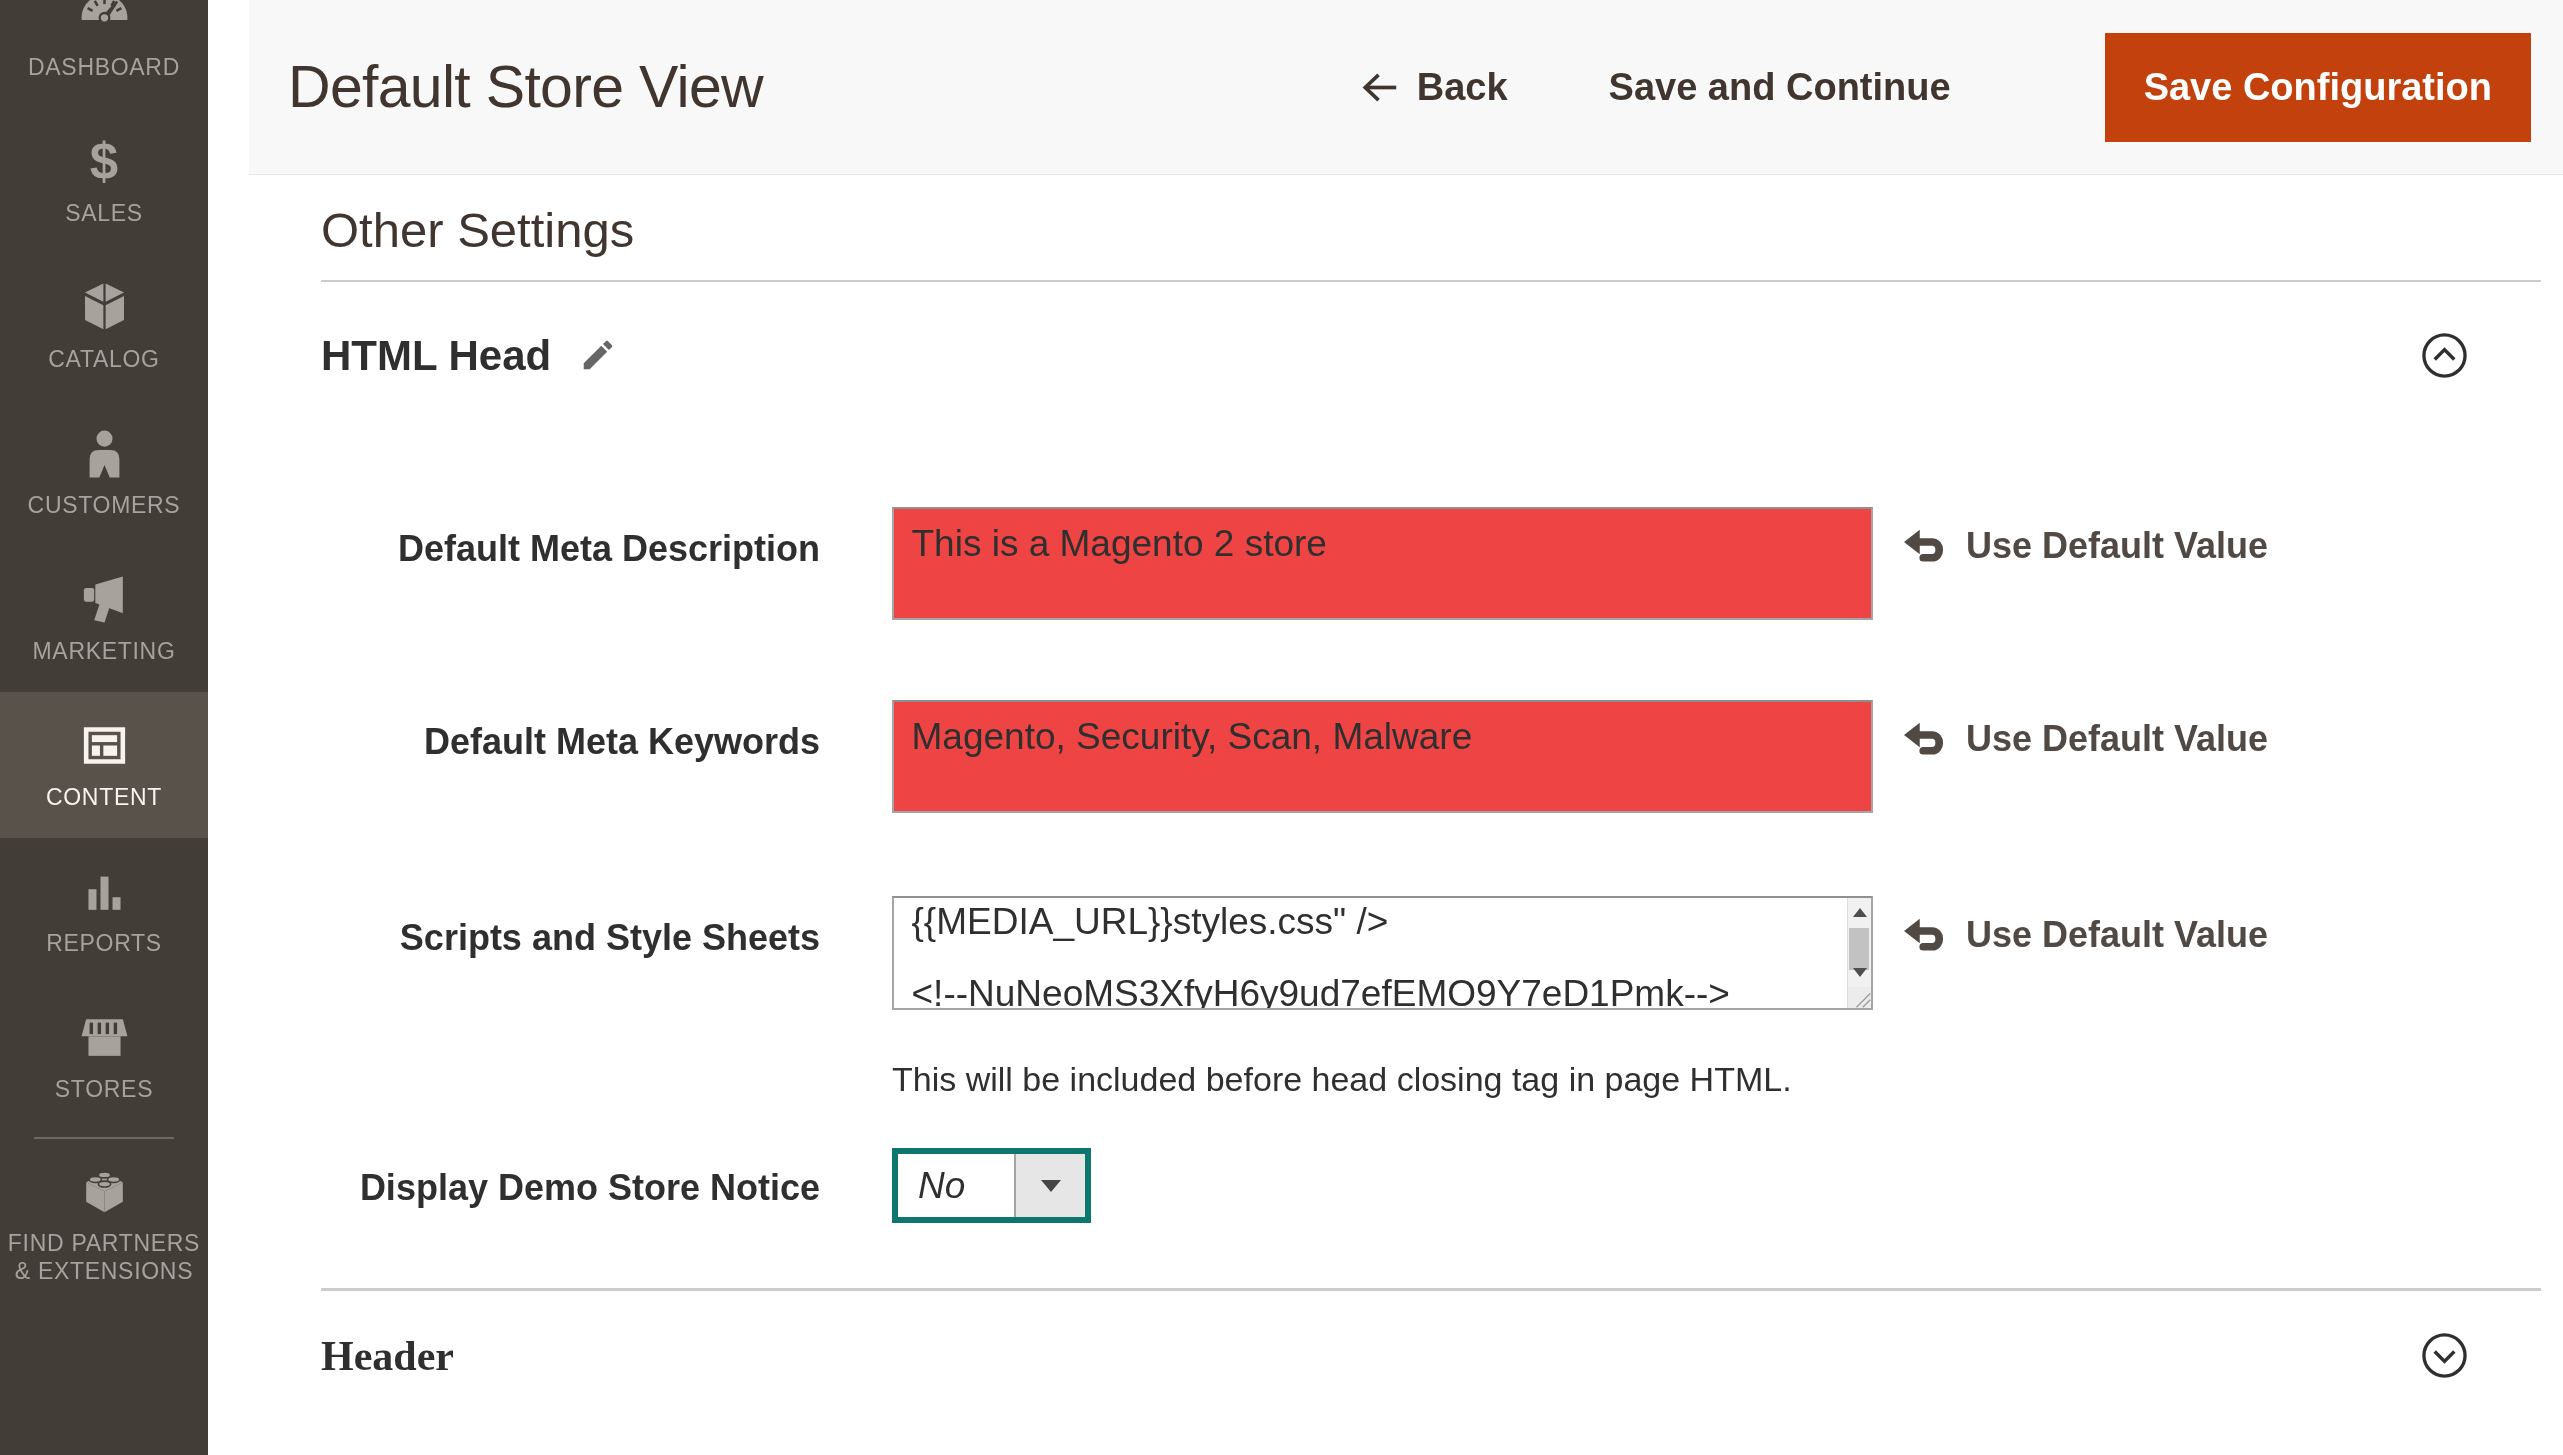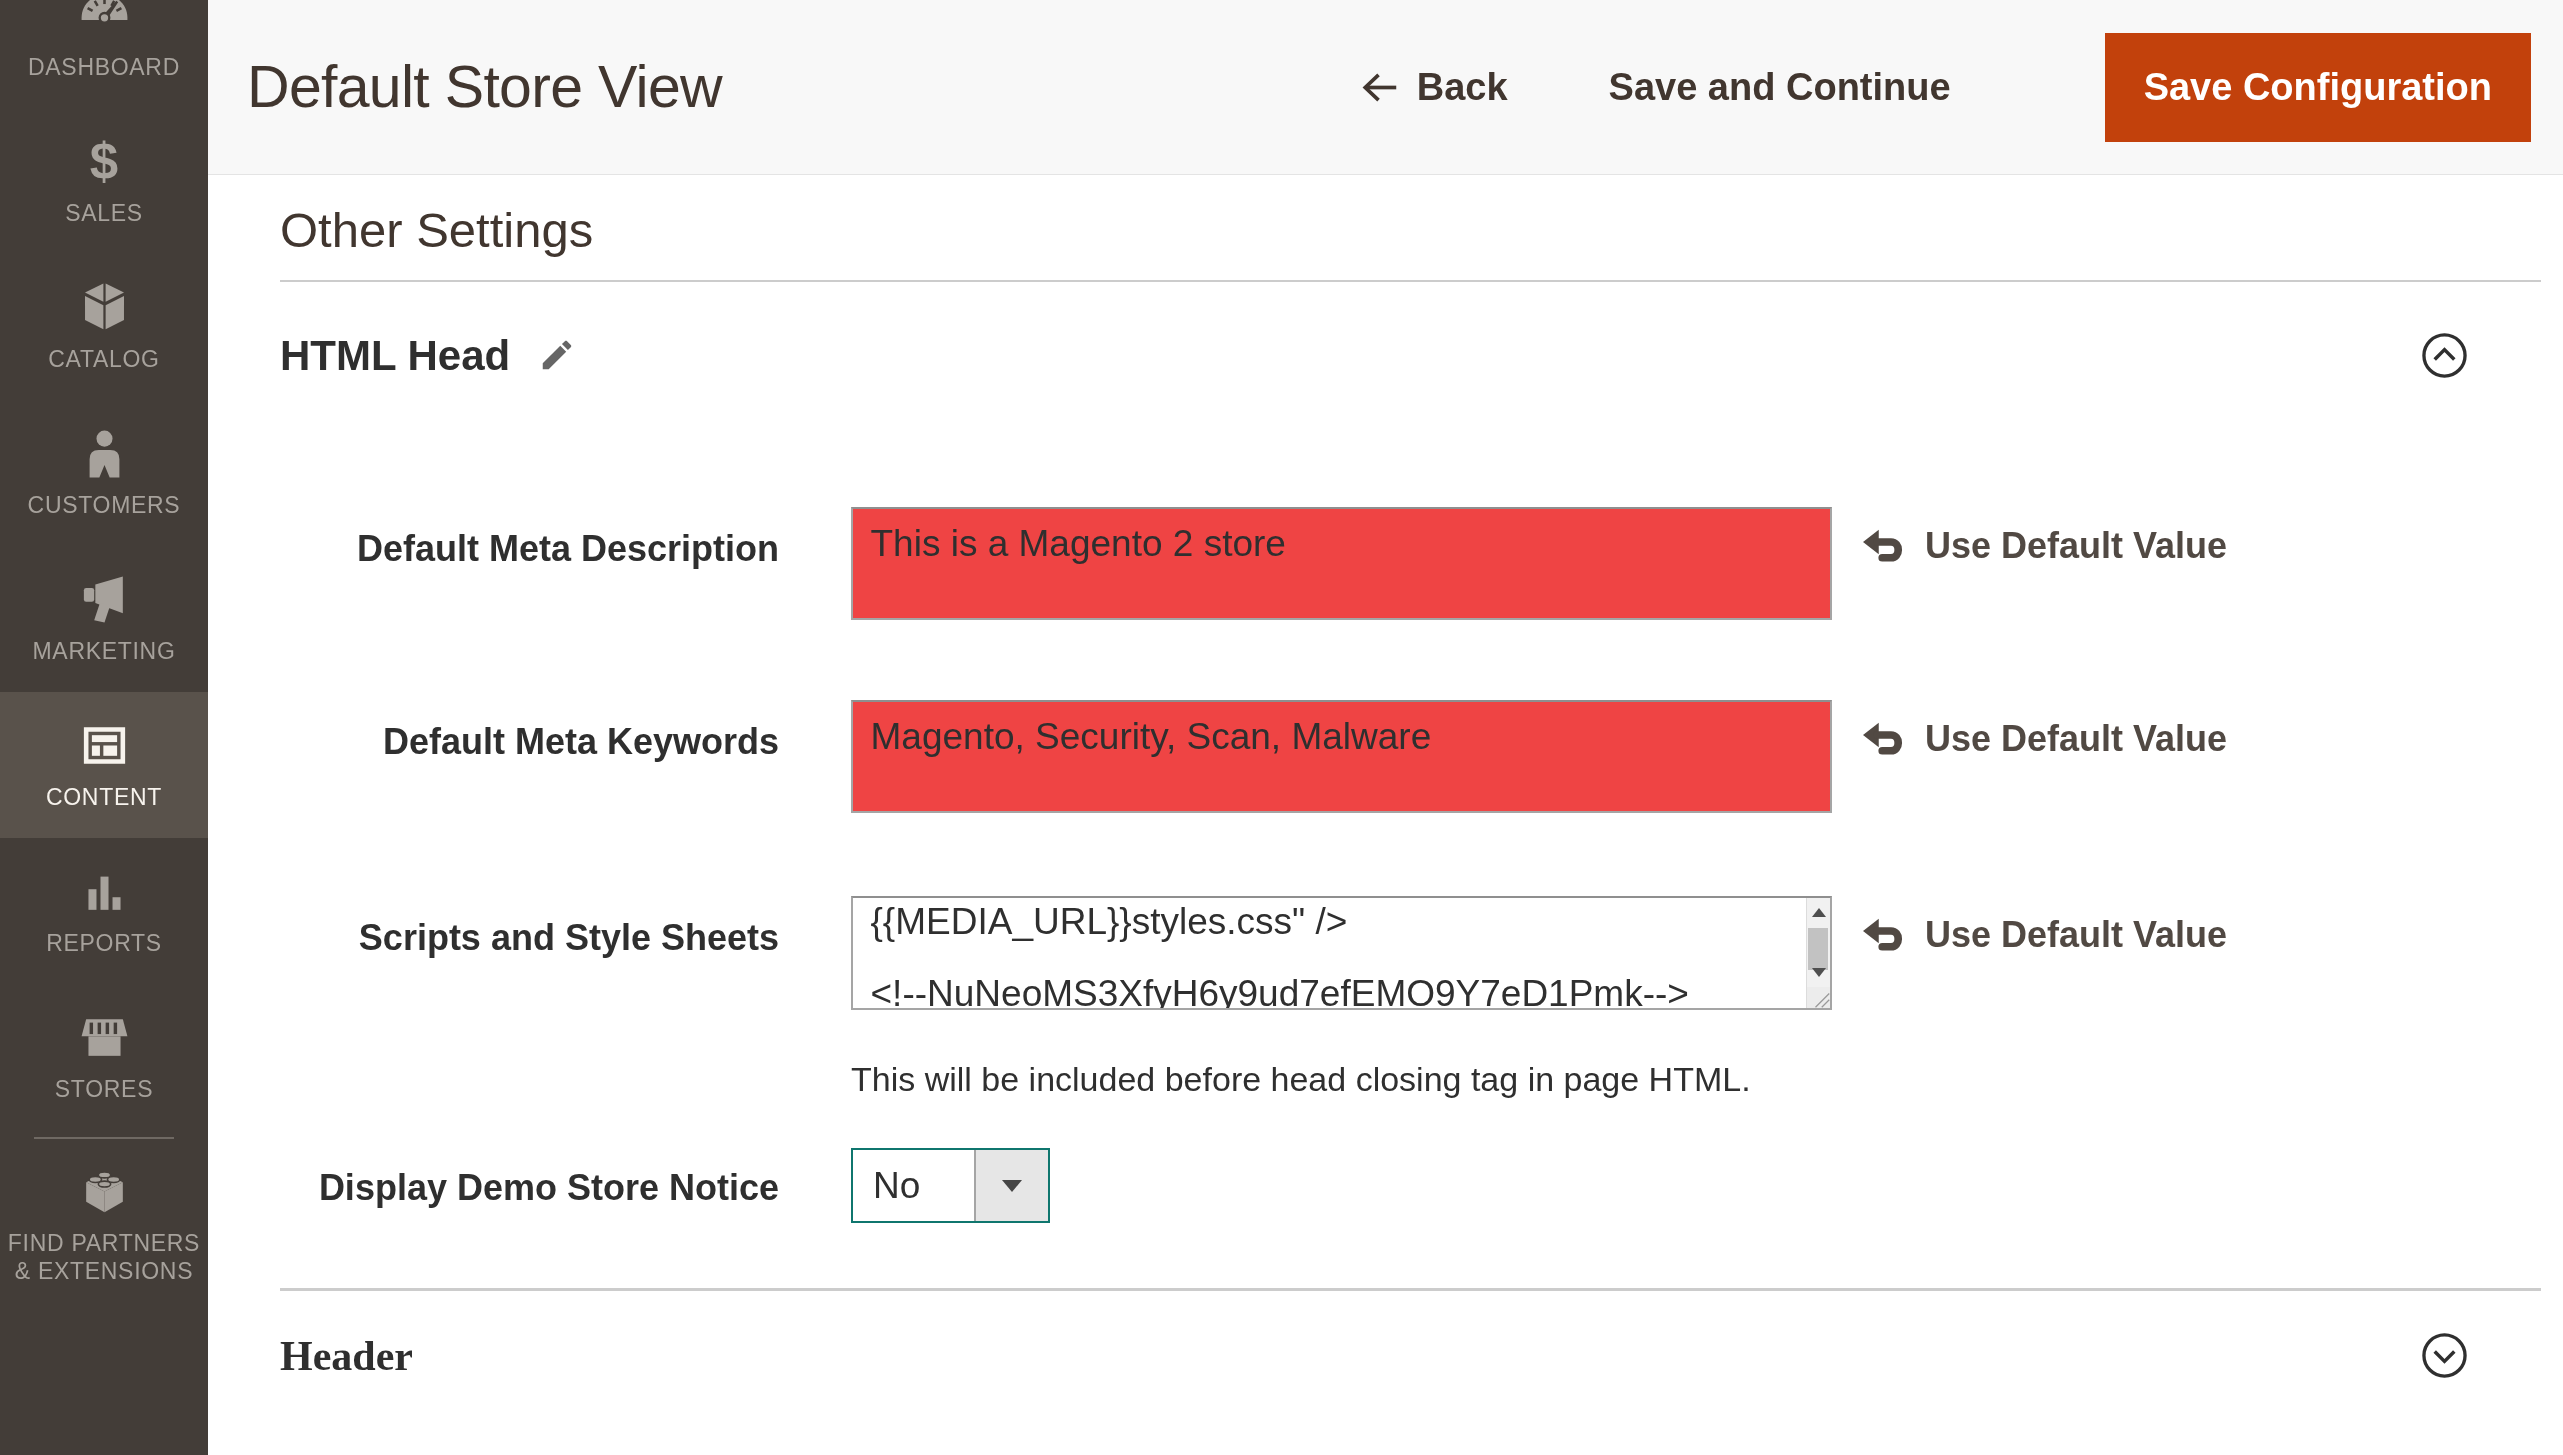--- a/index.html
+++ b/index.html
@@ -2,21 +2,21 @@
 <html style="font-size:10.8px"><head>
 <meta charset="utf-8">
 <style>
   * { box-sizing: border-box; }
   html,body { margin:0; padding:0; }
   body {
     width:2563px; height:1456px; overflow:hidden;
     font-family:"Liberation Sans","DejaVu Sans",sans-serif;
     background:#ffffff; color:#2f2f2f;
   }
-  .app { position:relative; width:2563px; height:1143px; display:flex; }
+  .app { position:relative; width:2563px; height:1143px; display:flex;gap:41px; }
 
   
   .sidebar { width:208px; height:1456px; background:#433d38; flex:0 0 208px; overflow:hidden; }
   .sidebar nav { display:flex; flex-direction:column; margin-top:-38px; }
   .nav-item {
     height:146px; display:flex; flex-direction:column; align-items:center; justify-content:center;
     gap:10.8px; color:#a7a29c; cursor:pointer; text-align:center;
   }
   .nav-item .nicon { width:55px; height:55px; display:flex; align-items:center; justify-content:center; }
   .nav-item .nicon svg { width:55px; height:55px; fill:#a7a29c; }
@@ -105,21 +105,21 @@
   
   .action {
     margin-left:31px; display:flex; align-items:center; gap:20px; padding-top:17.5px;
     font-size:36px; font-weight:700; color:#514943; cursor:pointer; text-decoration:none; white-space:nowrap;
   }
   .action svg { width:42px; height:35px; }
   .action .uhead { fill:#514943; }
   .action .ucurve { fill:none; stroke:#514943; stroke-width:4.4; stroke-linecap:round; }
 
   
-  .select { display:flex; height:75px; border:2px solid #0f766e; width:199px; cursor:pointer; background:#ffffff; }
+  .select { display:flex; height:75px; border:6px solid #0f766e; width:199px; cursor:pointer; background:#ffffff;font-style:italic; }
   .select-value { width:121px; display:flex; align-items:center; padding-left:20px; font-size:37px; color:#2f2f2f; }
   .select-arrow-seg { width:74px; background:#e6e6e6; border-left:2px solid #a5a5a5; display:flex; align-items:center; justify-content:center; }
   .caret-down { width:0; height:0; border-left:10px solid transparent; border-right:10px solid transparent; border-top:12.8px solid #454545; }
 
   .next-section { display:flex; align-items:center; margin-top:38px; height:53px;font-family:Liberation Serif, serif; }
 </style>
 </head>
 <body>
 
 <div class="app">

